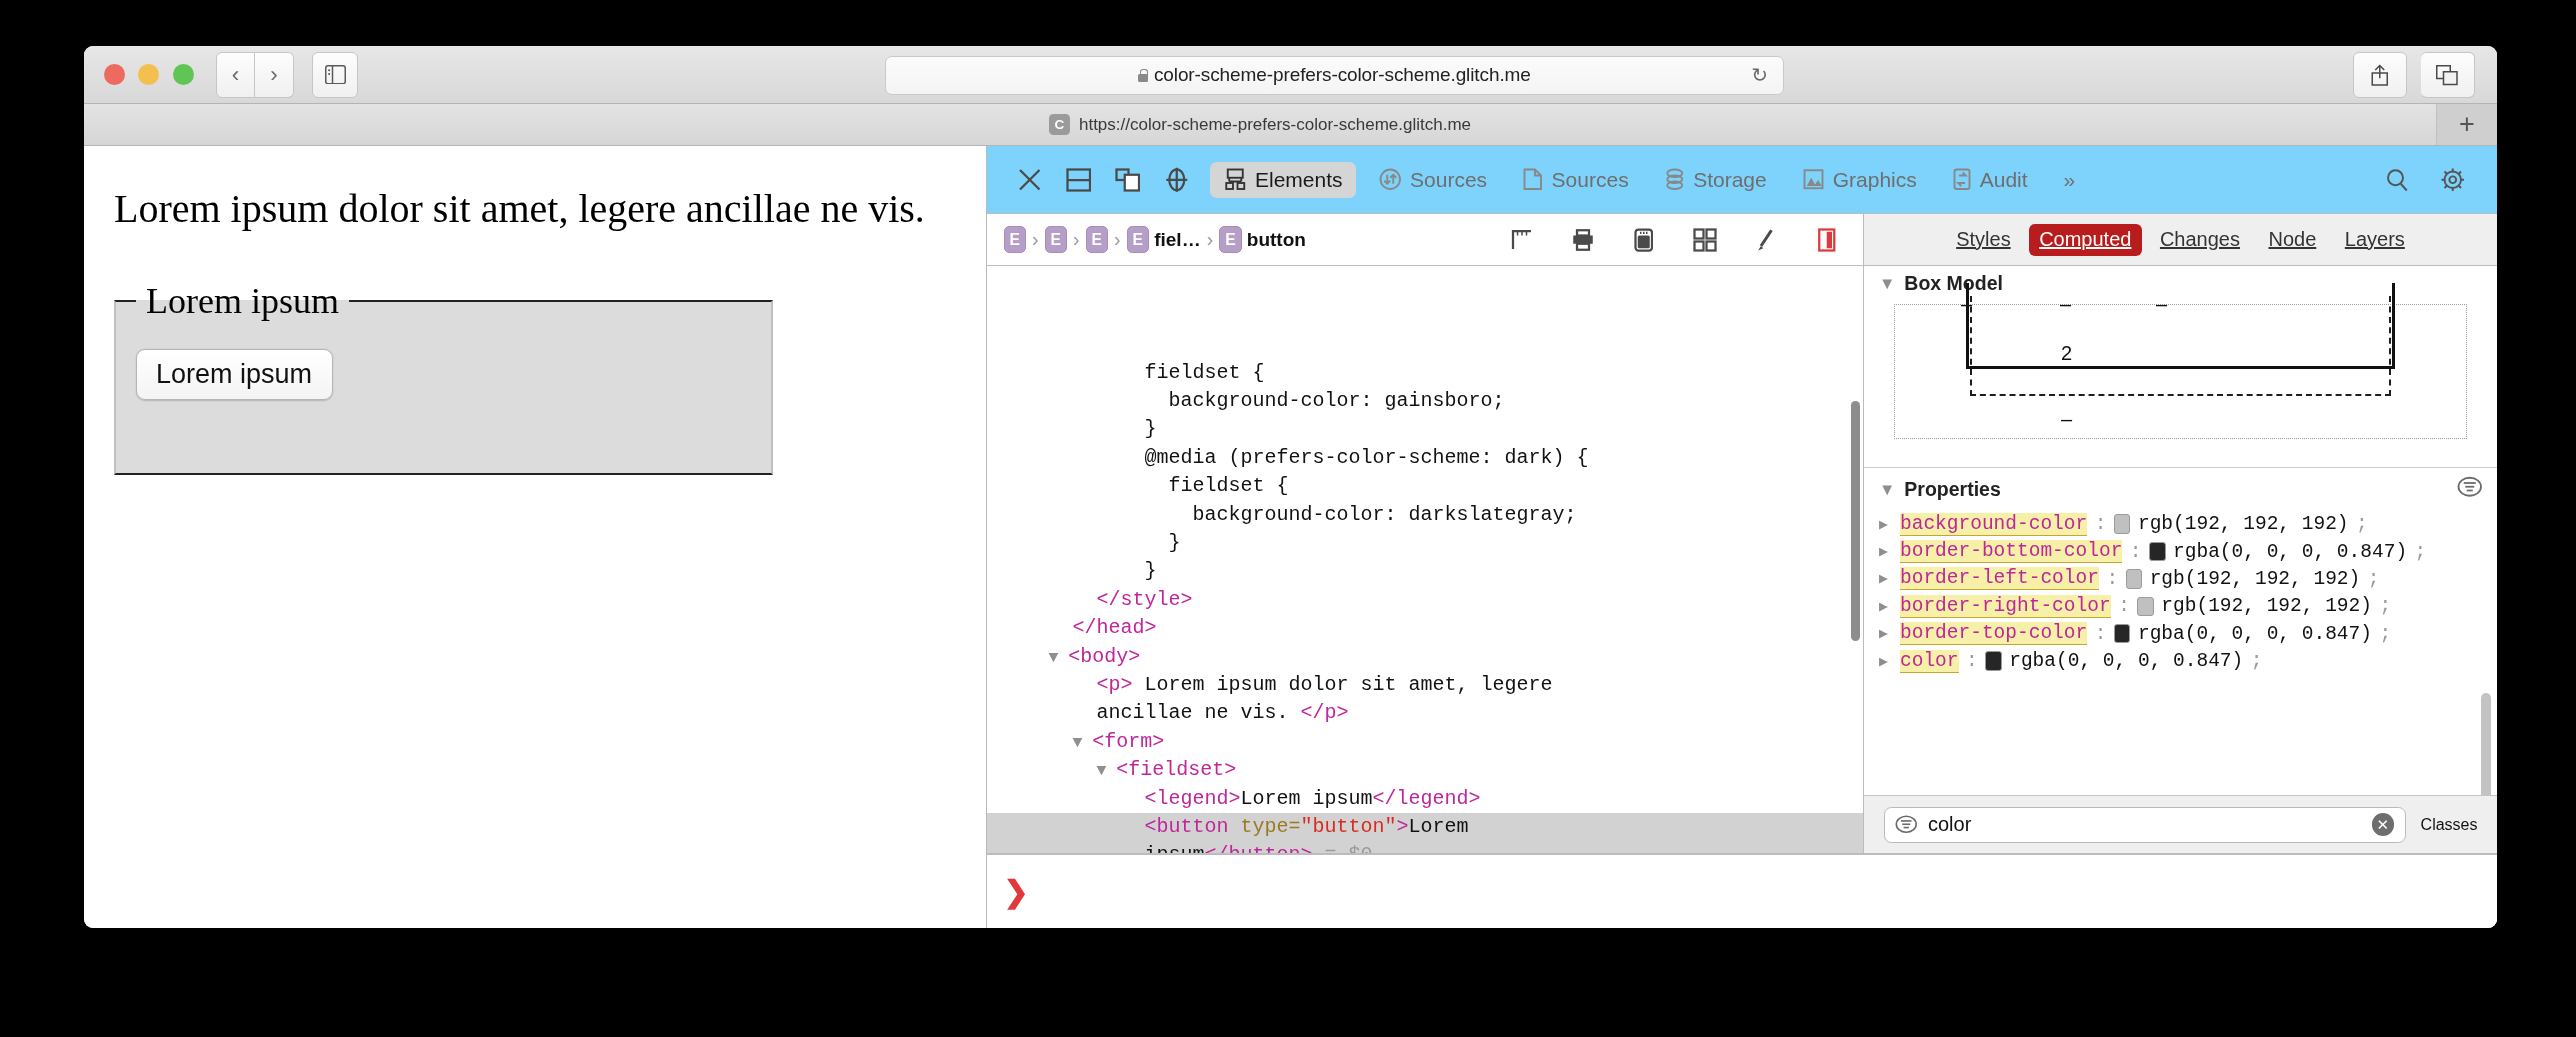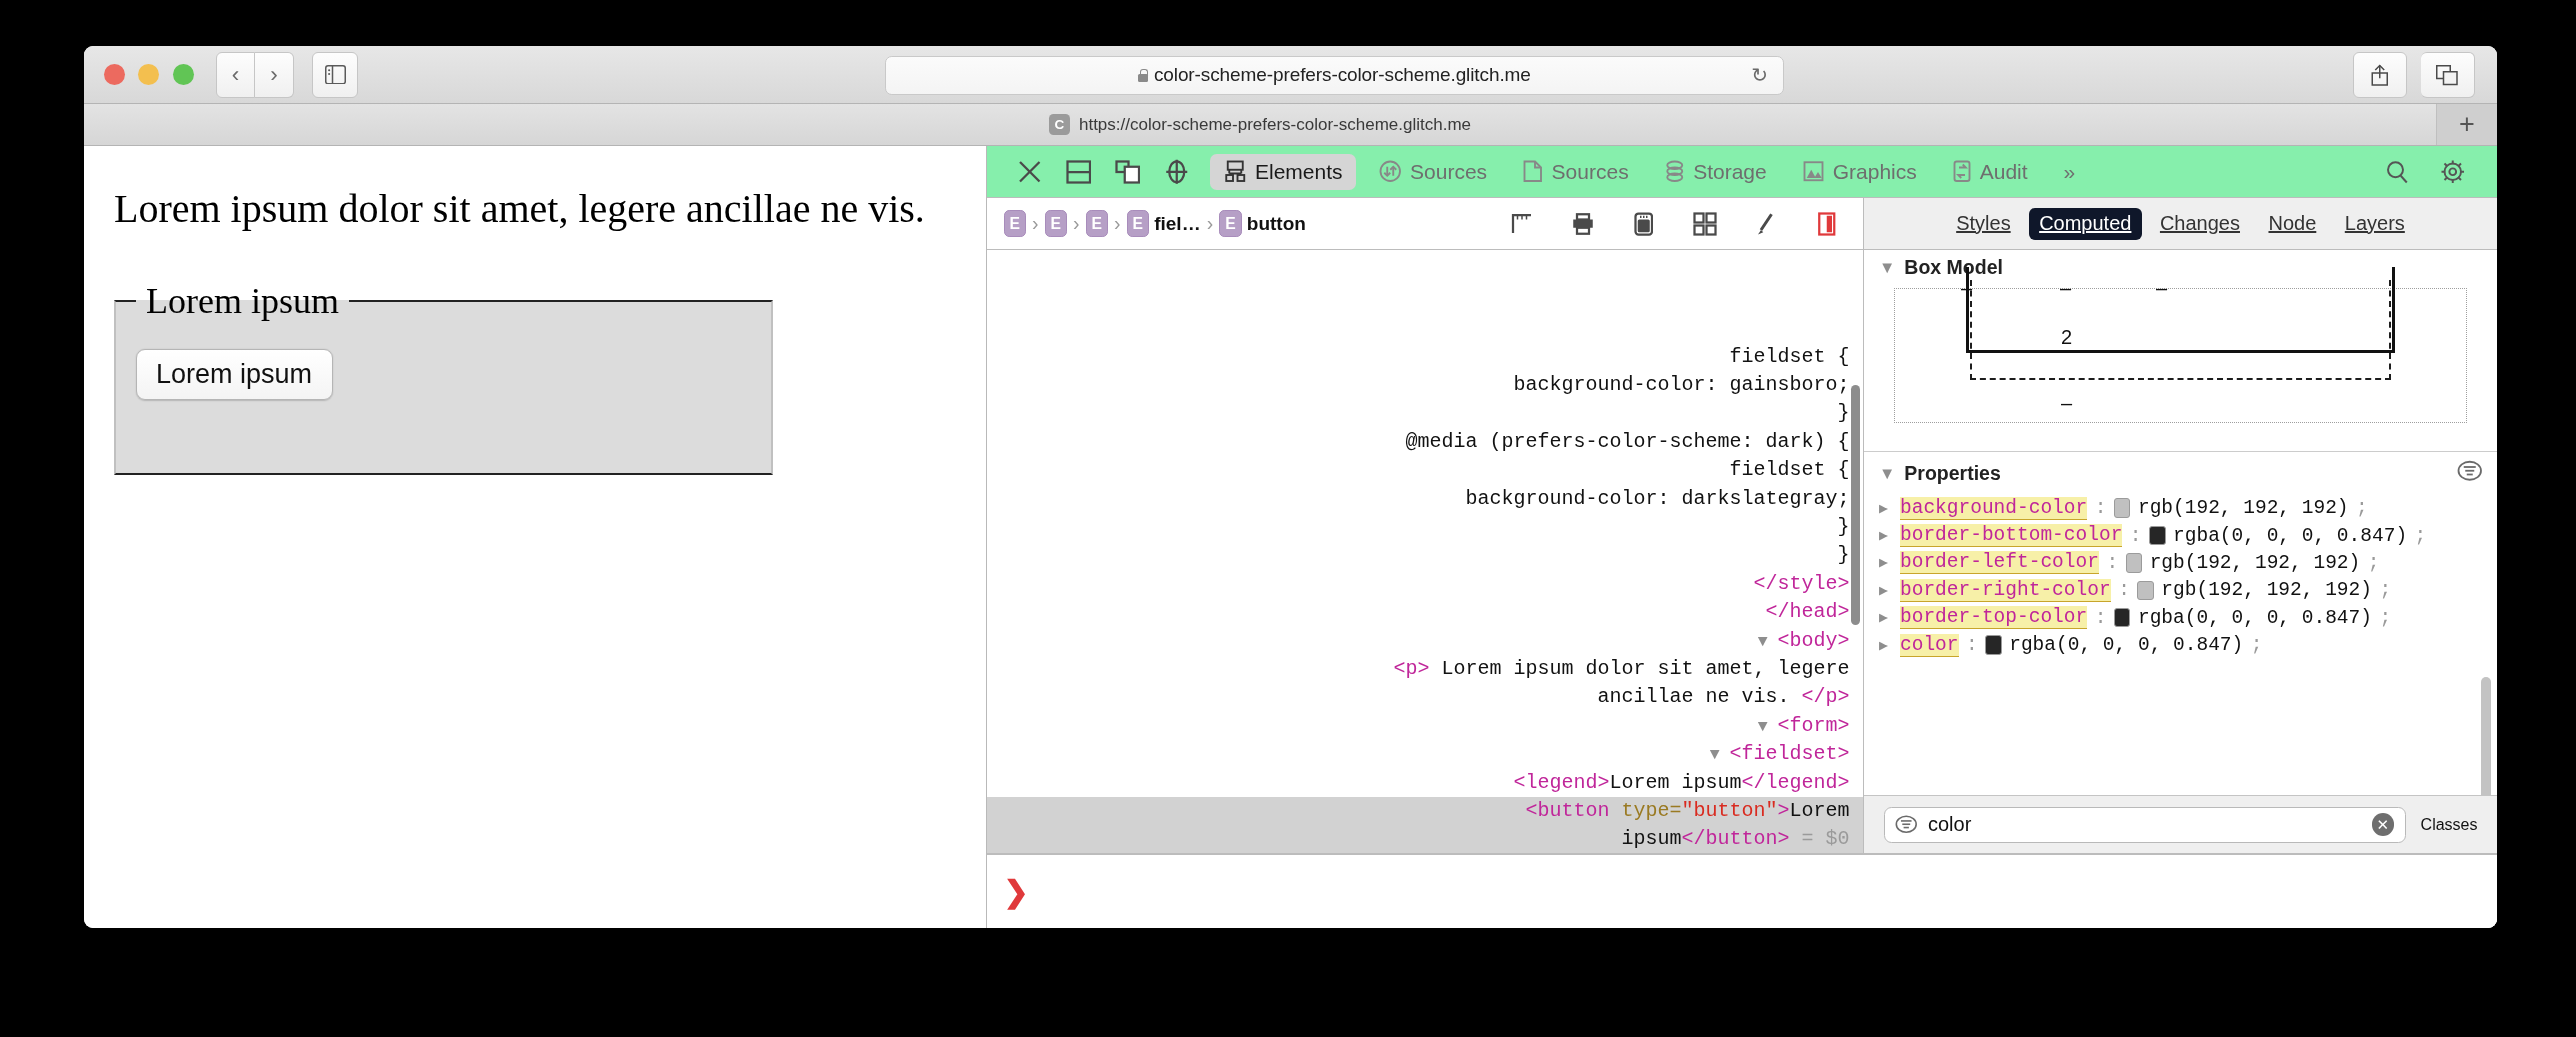--- a/index.html
+++ b/index.html
@@ -146,22 +146,22 @@
     border-radius: 9px;
     color: #111;
     box-shadow: 0 0.7px 1.5px rgba(0,0,0,0.18);
     margin-top: 10.5px;
   }
 
   
   .devtools { flex: 1; display: flex; flex-direction: column; background:#fff; }
 
   .dt-toolbar {
-    height: 52px; display: flex; align-items: center;
-    background: #86efac;
+    height: 68px; display: flex; align-items: center;
+    background: #7dd3fc;
     border-bottom: 1.5px solid #bcbcbc;
     padding-left: 18px;
   }
   .dt-icon-btn {
     width: 49px; height: 49px;
     display: flex; align-items: center; justify-content: center;
     color: #4a4a4a;
   }
   .dt-tab {
     display: flex; align-items: center; gap: 9px;
@@ -196,37 +196,36 @@
   .crumb-tools { margin-left: auto; display: flex; align-items: center; gap: 12px; padding-right: 12px; }
 
   .sidetabs {
     flex: 1;
     display: flex; align-items: center; justify-content: center;
     gap: 7.5px;
     background: #efefef;
     border-bottom: 1.5px solid #bcbcbc;
   }
   .sidetab { font-size: 20px; color: #333; padding: 4.5px 10.5px; border-radius: 6px; text-decoration: underline; }
-  .sidetab.active { background: #0f172a; color: #fff; }
+  .sidetab.active { background: #b91c1c; color: #fff; }
 
   
   .dt-main { flex: 1; display: flex; min-height: 0; }
 
   .domtree {
     width: 877px;
     background: #fff;
     border-right: 1.5px solid #bcbcbc;
     font-family: "Liberation Mono", monospace;
     font-size: 20px;
     line-height: 1.42;
     padding: 7.5px 0 0 0;
     position: relative;
     overflow: hidden;
     white-space: pre;
-    text-align: right;
   }
   .domtree .ln { padding: 0 13.5px; }
   .domtree .ln.sel { background: #d2d2d2; }
   .tag   { color: #c0269a; }
   .attr  { color: #9a7a22; }
   .val   { color: #d92b20; }
   .txt   { color: #121212; }
   .dim   { color: #9a9a9a; }
   .tri   { color: #8e8e8e; font-size: 16.5px; }
 

